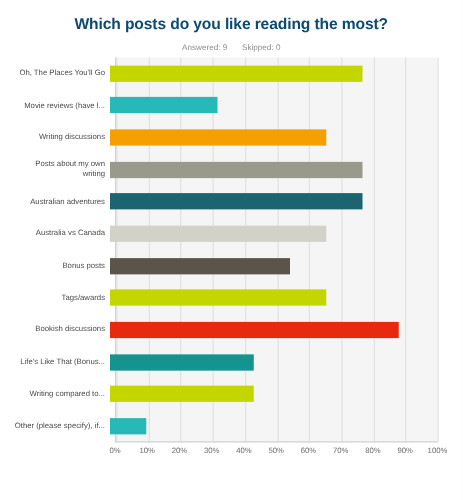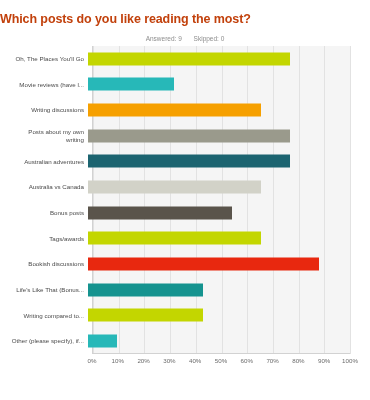--- a/index.html
+++ b/index.html
@@ -14,23 +14,24 @@
     overflow: hidden;
   }
   .survey-card {
     width: 370px;
     height: 400px;
     box-sizing: border-box;
     background: #ffffff;
     position: relative;
   }
   .chart-title {
+    text-align: center;
     font-size: 12.5px;
     font-weight: bold;
-    color: #c2410c;
+    color: #0c4a6e;
     padding-top: 12px;
     letter-spacing: -0.1px;
   }
   .meta-row {
     text-align: center;
     font-size: 6.5px;
     color: #8d8d8d;
     margin-top: 9px;
     margin-bottom: 4px;
   }

